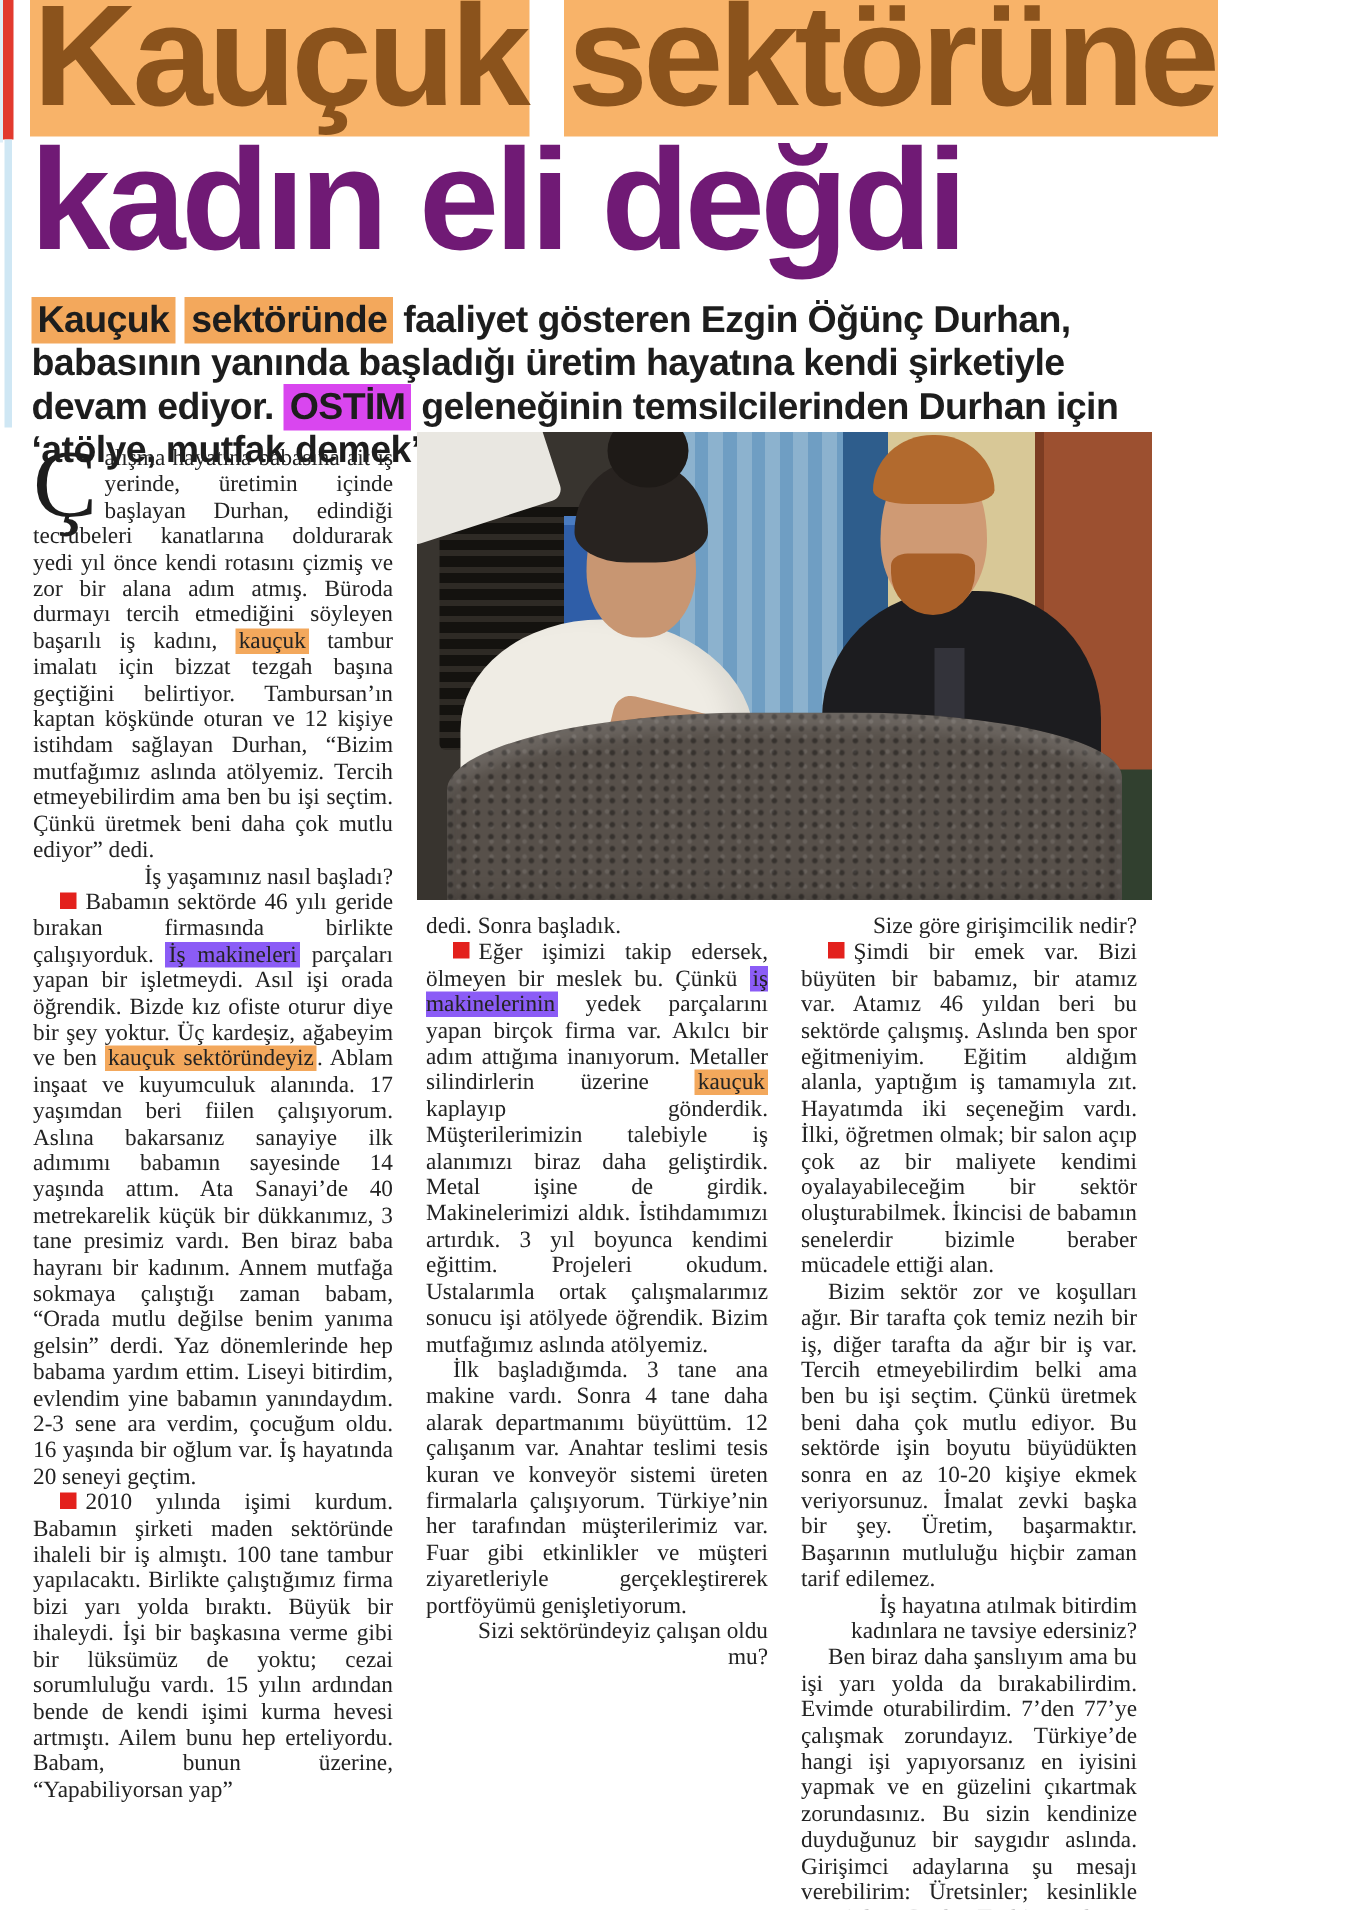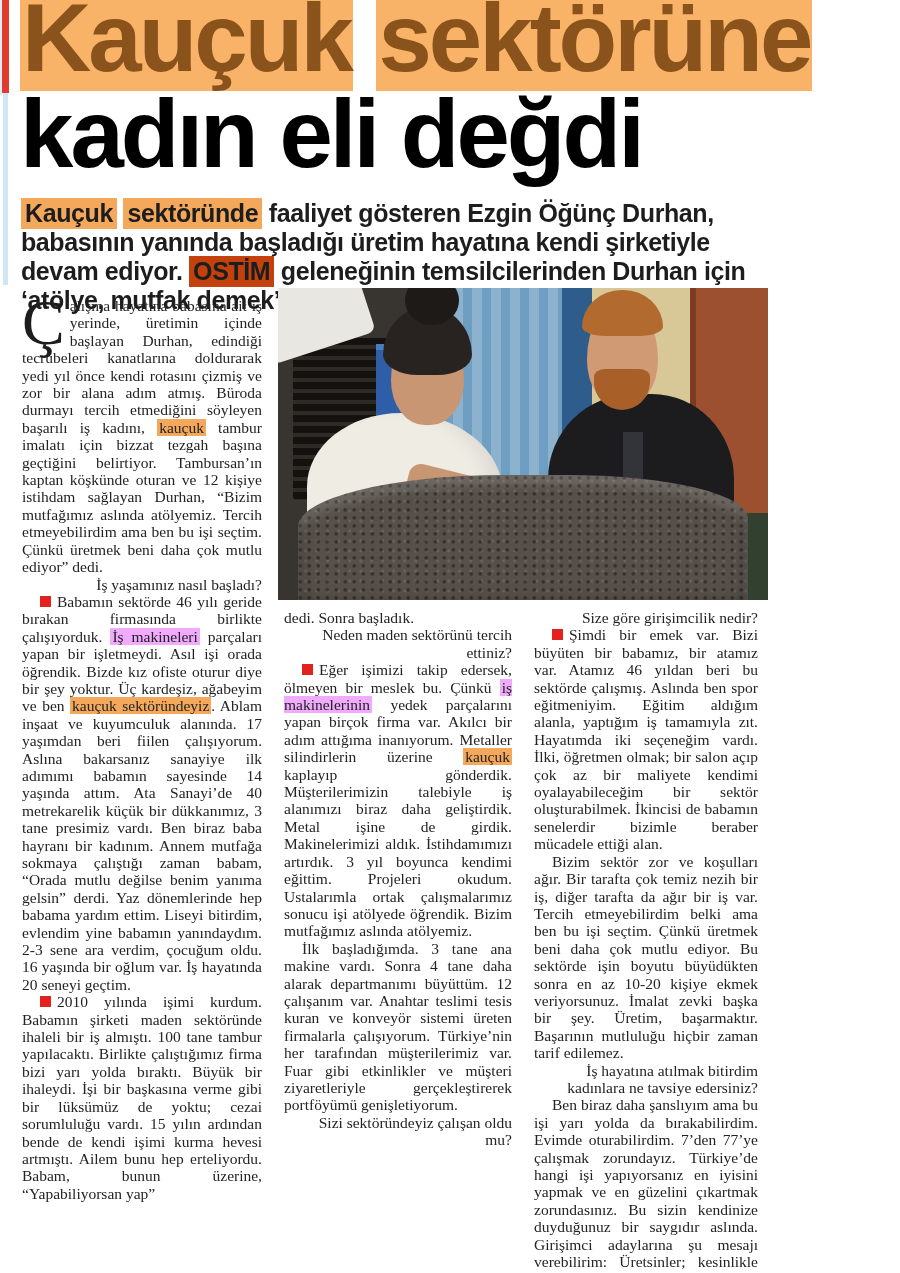--- a/index.html
+++ b/index.html
@@ -8,21 +8,21 @@
 
   
   .edge-blue-sliver{position:absolute;left:0;top:0;width:2px;height:95px;background:#ddeef8;}
   .bar-red{position:absolute;left:2px;top:0;width:7px;height:93px;background:#e23a2e;}
   .bar-blue{position:absolute;left:3px;top:93px;width:5px;height:192px;background:#cfe7f4;}
 
   
   .headline{position:absolute;left:20px;font-family:"Liberation Sans",sans-serif;
             font-weight:800;letter-spacing:-3px;white-space:nowrap;}
   .headline-1{top:-12px;font-size:96px;line-height:100px;color:#8b531c;}
-  .headline-2{top:84px;font-size:96px;line-height:100px;color:#000000;}
+  .headline-2{top:84px;font-size:96px;line-height:100px;color:#701a75;}
   .hl-headline{background:#f8b369;padding:0 10px 4px 6px;}
 
   
   .standfirst{position:absolute;left:21px;top:199px;width:748px;
               font-family:"Liberation Sans",sans-serif;font-weight:700;
               font-size:25px;line-height:29px;color:#1d1d1d;letter-spacing:-0.4px;}
 
   
   .photo{position:absolute;left:278px;top:288px;width:490px;height:312px;overflow:hidden;
          background:#7fa8c6;}
@@ -72,22 +72,22 @@
   .col-2{left:284px;top:609px;width:228px;}
   .col-3{left:534px;top:609px;width:224px;}
   .para{margin:0;}
   .para.question{font-weight:normal;text-align:right;text-indent:18px;}
   .para.answer,.para.body{text-indent:18px;}
   .para.lead,.para.cont{text-indent:0;}
   .dropcap{float:left;font-size:64px;line-height:50px;padding:1px 5px 0 0;color:#1d1d1d;}
   .bullet{display:inline-block;width:11px;height:11px;background:#e3211d;margin-right:6px;}
   .hl{padding:0 2px;}
   .hl-orange{background:#f3a85c;}
-  .hl-cyan{background:#f0abfc;}
-  .hl-green{background:#c2410c;}
+  .hl-cyan{background:#8b5cf6;}
+  .hl-green{background:#d946ef;}
   .standfirst .hl{padding:1px 4px 2px;}
 </style>
 </head>
 <body>
 
 <div class="page">
 
   <div class="edge-blue-sliver"></div>
   <div class="bar-red"></div>
   <div class="bar-blue"></div>
@@ -122,21 +122,20 @@
   </div>
 
   <div class="col col-1">
       <p class="para lead"><span class="dropcap">Ç</span><span>alışma hayatına babasına ait iş yerinde, üretimin içinde başlayan Durhan, edindiği tecrübeleri kanatlarına doldurarak yedi yıl önce kendi rotasını çizmiş ve zor bir alana adım atmış. Büroda durmayı tercih etmediğini söyleyen başarılı iş kadını, </span><span class="hl hl-orange">kauçuk</span><span> tambur imalatı için bizzat tezgah başına geçtiğini belirtiyor. Tambursan’ın kaptan köşkünde oturan ve 12 kişiye istihdam sağlayan Durhan, “Bizim mutfağımız aslında atölyemiz. Tercih etmeyebilirdim ama ben bu işi seçtim. Çünkü üretmek beni daha çok mutlu ediyor” dedi.</span></p>
       <p class="para question"><span>İş yaşamınız nasıl başladı?</span></p>
       <p class="para answer"><span class="bullet"></span><span>Babamın sektörde 46 yılı geride bırakan firmasında birlikte çalışıyorduk. </span><span class="hl hl-cyan">İş makineleri</span><span> parçaları yapan bir işletmeydi. Asıl işi orada öğrendik. Bizde kız ofiste oturur diye bir şey yoktur. Üç kardeşiz, ağabeyim ve ben </span><span class="hl hl-orange">kauçuk sektöründeyiz</span><span>. Ablam inşaat ve kuyumculuk alanında. 17 yaşımdan beri fiilen çalışıyorum. Aslına bakarsanız sanayiye ilk adımımı babamın sayesinde 14 yaşında attım. Ata Sanayi’de 40 metrekarelik küçük bir dükkanımız, 3 tane presimiz vardı. Ben biraz baba hayranı bir kadınım. Annem mutfağa sokmaya çalıştığı zaman babam, “Orada mutlu değilse benim yanıma gelsin” derdi. Yaz dönemlerinde hep babama yardım ettim. Liseyi bitirdim, evlendim yine babamın yanındaydım. 2-3 sene ara verdim, çocuğum oldu. 16 yaşında bir oğlum var. İş hayatında 20 seneyi geçtim.</span></p>
       <p class="para answer"><span class="bullet"></span><span>2010 yılında işimi kurdum. Babamın şirketi maden sektöründe ihaleli bir iş almıştı. 100 tane tambur yapılacaktı. Birlikte çalıştığımız firma bizi yarı yolda bıraktı. Büyük bir ihaleydi. İşi bir başkasına verme gibi bir lüksümüz de yoktu; cezai sorumluluğu vardı. 15 yılın ardından bende de kendi işimi kurma hevesi artmıştı. Ailem bunu hep erteliyordu. Babam, bunun üzerine, “Yapabiliyorsan yap”</span></p>
     </div>
   <div class="col col-2">
       <p class="para cont"><span>dedi. Sonra başladık.</span></p>
-      <p class="para question"><span>Neden maden sektörünü tercih ettiniz?</span></p>
       <p class="para answer"><span class="bullet"></span><span>Eğer işimizi takip edersek, ölmeyen bir meslek bu. Çünkü </span><span class="hl hl-cyan">iş makinelerinin</span><span> yedek parçalarını yapan birçok firma var. Akılcı bir adım attığıma inanıyorum. Metaller silindirlerin üzerine </span><span class="hl hl-orange">kauçuk</span><span> kaplayıp gönderdik. Müşterilerimizin talebiyle iş alanımızı biraz daha geliştirdik. Metal işine de girdik. Makinelerimizi aldık. İstihdamımızı artırdık. 3 yıl boyunca kendimi eğittim. Projeleri okudum. Ustalarımla ortak çalışmalarımız sonucu işi atölyede öğrendik. Bizim mutfağımız aslında atölyemiz.</span></p>
       <p class="para body"><span>İlk başladığımda. 3 tane ana makine vardı. Sonra 4 tane daha alarak departmanımı büyüttüm. 12 çalışanım var. Anahtar teslimi tesis kuran ve konveyör sistemi üreten firmalarla çalışıyorum. Türkiye’nin her tarafından müşterilerimiz var. Fuar gibi etkinlikler ve müşteri ziyaretleriyle gerçekleştirerek portföyümü genişletiyorum.</span></p>
       <p class="para question"><span>Sizi sektöründeyiz çalışan oldu mu?</span></p>
     </div>
   <div class="col col-3">
       <p class="para question"><span>Size göre girişimcilik nedir?</span></p>
       <p class="para answer"><span class="bullet"></span><span>Şimdi bir emek var. Bizi büyüten bir babamız, bir atamız var. Atamız 46 yıldan beri bu sektörde çalışmış. Aslında ben spor eğitmeniyim. Eğitim aldığım alanla, yaptığım iş tamamıyla zıt. Hayatımda iki seçeneğim vardı. İlki, öğretmen olmak; bir salon açıp çok az bir maliyete kendimi oyalayabileceğim bir sektör oluşturabilmek. İkincisi de babamın senelerdir bizimle beraber mücadele ettiği alan.</span></p>
       <p class="para body"><span>Bizim sektör zor ve koşulları ağır. Bir tarafta çok temiz nezih bir iş, diğer tarafta da ağır bir iş var. Tercih etmeyebilirdim belki ama ben bu işi seçtim. Çünkü üretmek beni daha çok mutlu ediyor. Bu sektörde işin boyutu büyüdükten sonra en az 10-20 kişiye ekmek veriyorsunuz. İmalat zevki başka bir şey. Üretim, başarmaktır. Başarının mutluluğu hiçbir zaman tarif edilemez.</span></p>
       <p class="para question"><span>İş hayatına atılmak bitirdim kadınlara ne tavsiye edersiniz?</span></p>
       <p class="para body"><span>Ben biraz daha şanslıyım ama bu işi yarı yolda da bırakabilirdim. Evimde oturabilirdim. 7’den 77’ye çalışmak zorundayız. Türkiye’de hangi işi yapıyorsanız en iyisini yapmak ve en güzelini çıkartmak zorundasınız. Bu sizin kendinize duyduğunuz bir saygıdır aslında. Girişimci adaylarına şu mesajı verebilirim: Üretsinler; kesinlikle üretsinler. Çünkü Türkiye çok zor günler geçiriyor.”</span></p>

